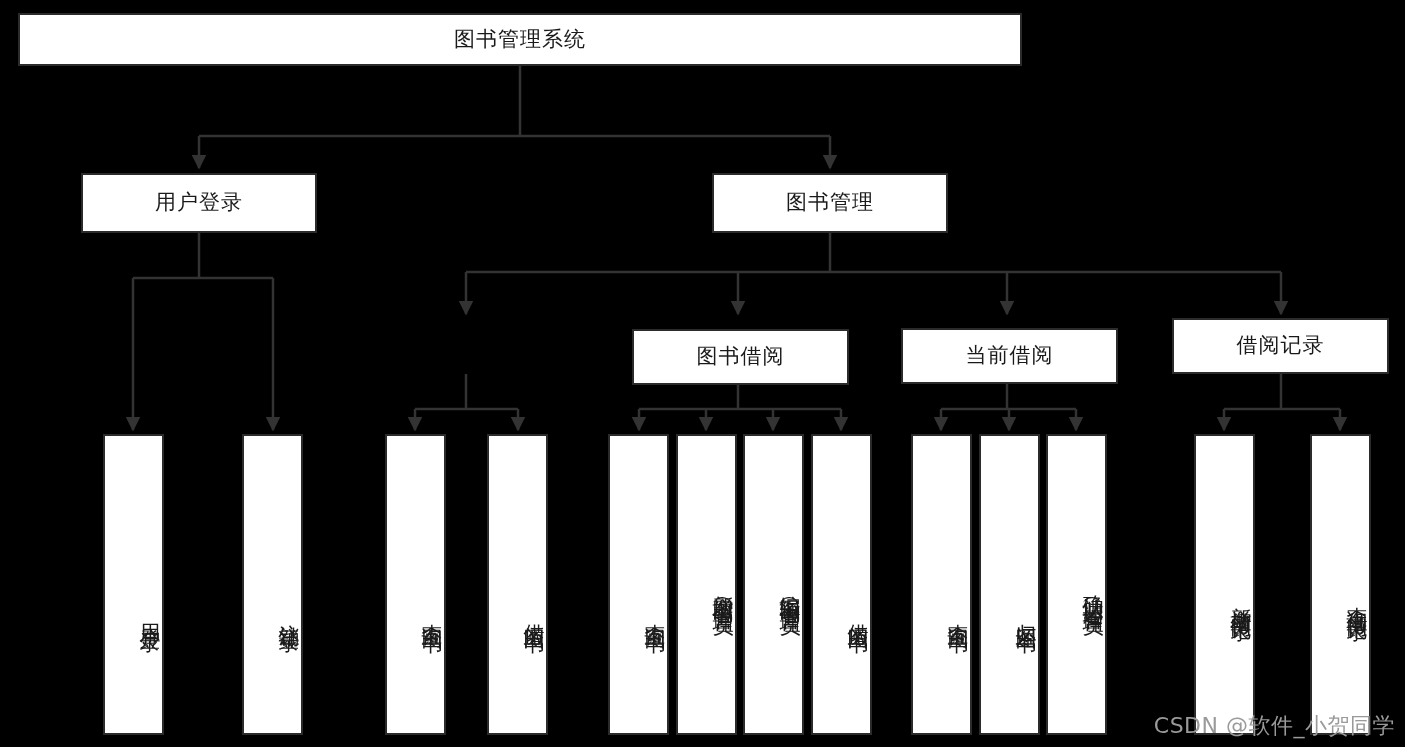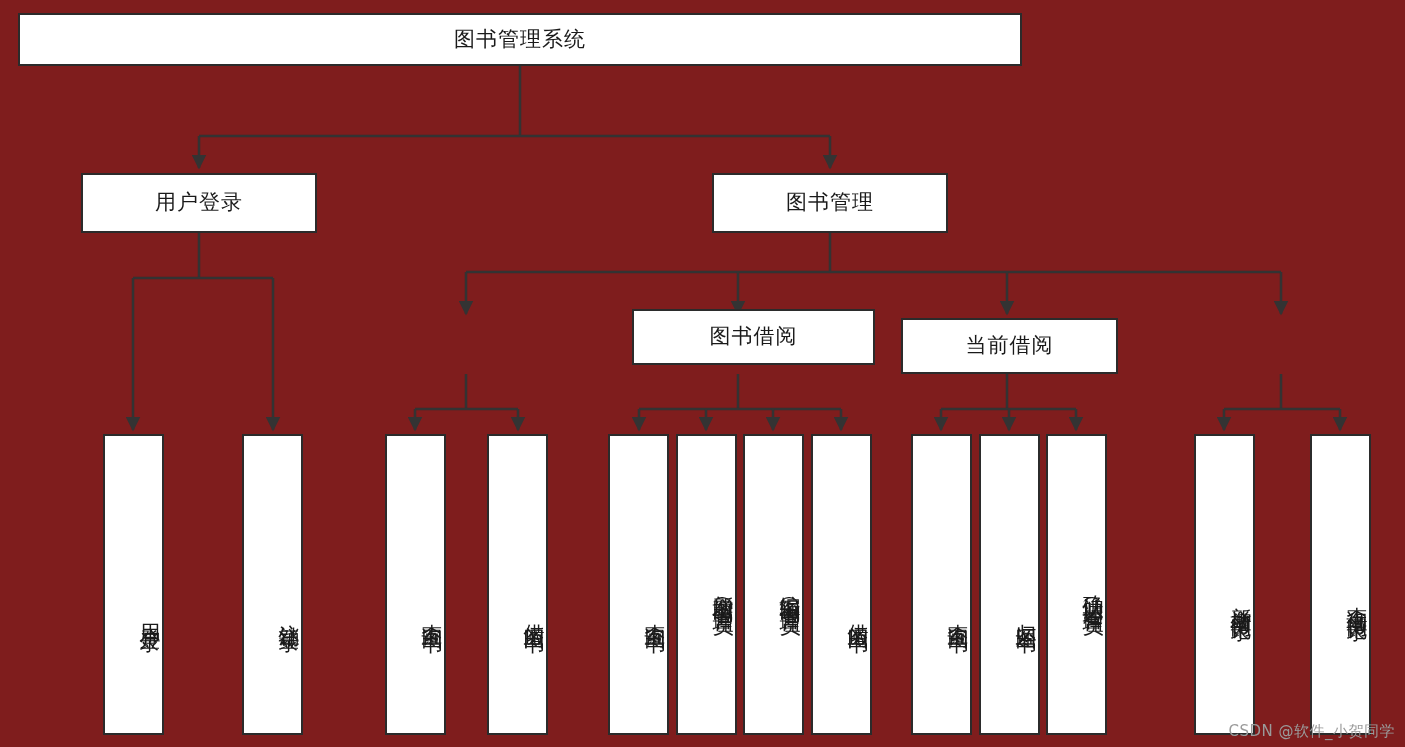--- a/index.html
+++ b/index.html
@@ -8,21 +8,21 @@
     padding: 0;
     background: #ffffff;
   }
   body {
     font-family: "DejaVu Sans", "Liberation Sans", sans-serif;
   }
   #diagram-root {
     position: relative;
     width: 1405px;
     height: 747px;
-    background: #7f1d1d;
+    background: #000000;
     overflow: hidden;
   }
   #edges-layer {
     position: absolute;
     left: 0;
     top: 0;
     width: 1405px;
     height: 747px;
     pointer-events: none;
   }
@@ -63,21 +63,21 @@
   .node-v.pad-top-md {
     padding-top: 28px;
   }
   .node-v.pad-top-sm {
     padding-top: 14px;
   }
   .watermark {
     position: absolute;
     right: 10px;
     bottom: 6px;
-    font-size: 15px;
+    font-size: 22px;
     color: #9a9a9a;
     letter-spacing: 0.5px;
     white-space: nowrap;
     user-select: none;
     margin-top: 48px;
   }
 </style>
 </head>
 <body>
 
@@ -133,24 +133,25 @@
     </g>
   </svg>
 
   <div class="node node-h node-root" style="left:18px; top:13px; width:1004px; height:53px;">图书管理系统</div>
 
   <div class="node node-h" style="left:81px; top:173px; width:236px; height:60px;">用户登录</div>
 
   <div class="node node-h" style="left:712px; top:173px; width:236px; height:60px;font-family:Liberation Serif, serif;">图书管理</div>
 
 
-  <div class="node node-h" style="left:632px; top:309px; width:243px; height:56px;">图书借阅</div>
+  <div class="node node-h" style="left:632px; top:329px; width:217px; height:56px;">图书借阅</div>
 
-  <div class="node node-h" style="left:901px; top:318px; width:217px; height:56px;">当前借阅</div>
+  <div class="node node-h" style="left:901px; top:328px; width:217px; height:56px;">当前借阅</div>
 
+  <div class="node node-h" style="left:1172px; top:318px; width:217px; height:56px;">借阅记录</div>
 
   <div class="node node-v pad-top-lg" style="left:103px; top:434px; width:61px; height:301px;">用户登录</div>
 
   <div class="node node-v pad-top-lg" style="left:242px; top:434px; width:61px; height:301px;">注销登录</div>
 
   <div class="node node-v pad-top-lg" style="left:385px; top:434px; width:61px; height:301px;">查询图书</div>
 
   <div class="node node-v pad-top-lg" style="left:487px; top:434px; width:61px; height:301px;">借阅图书</div>
 
   <div class="node node-v pad-top-lg" style="left:608px; top:434px; width:61px; height:301px;">查询图书</div>

